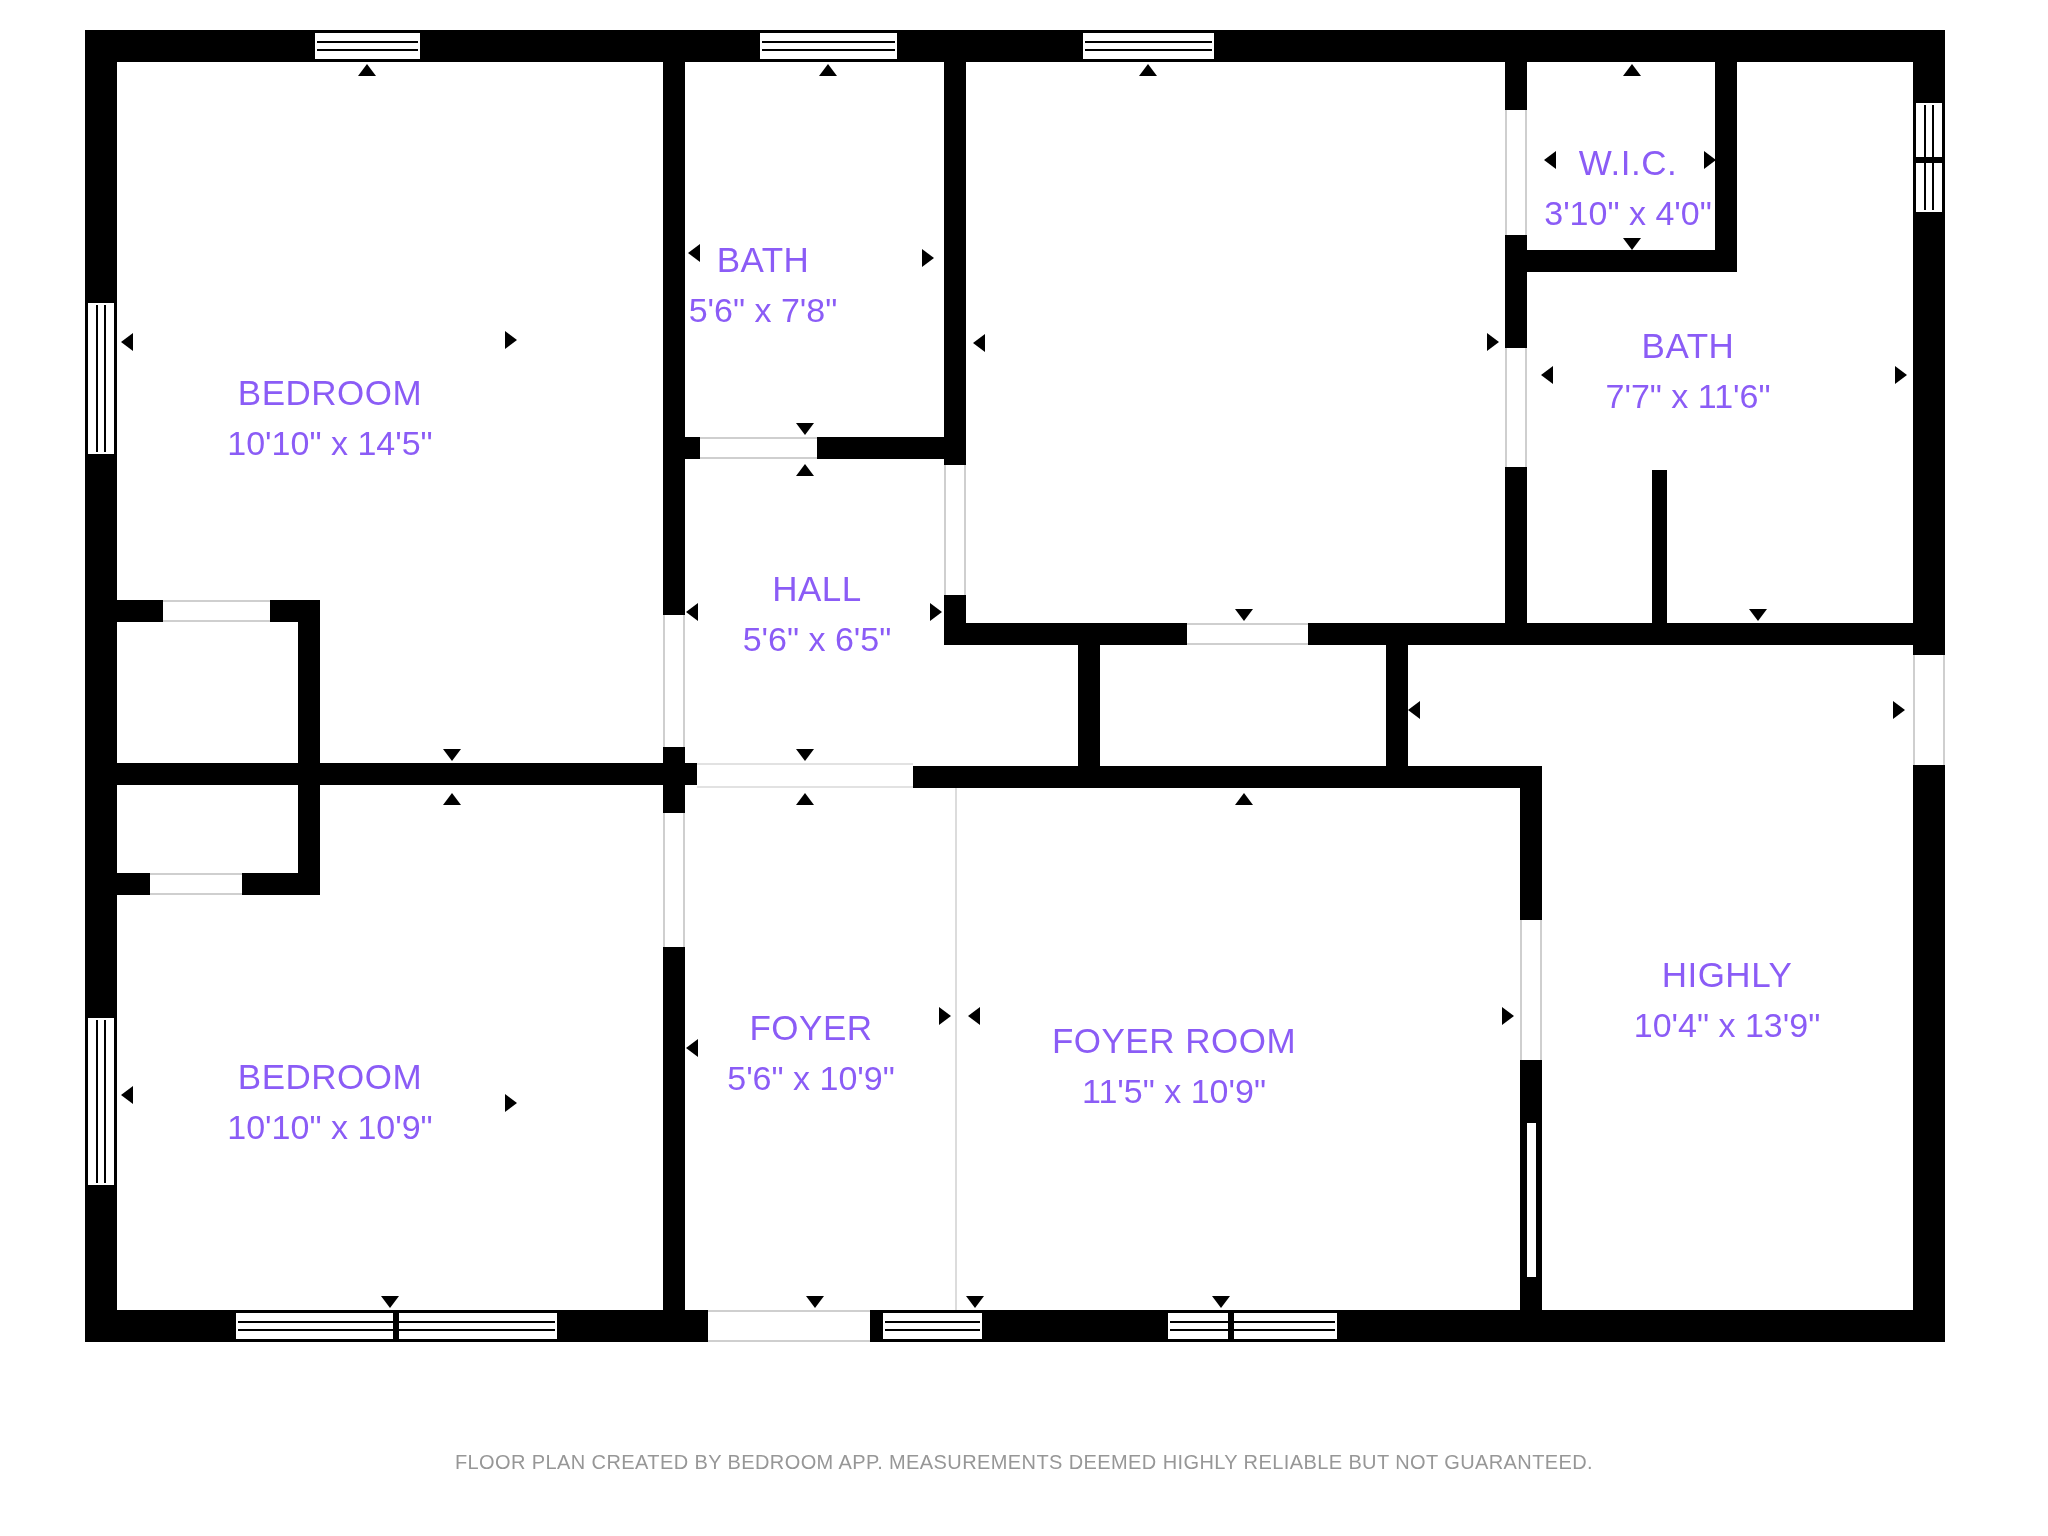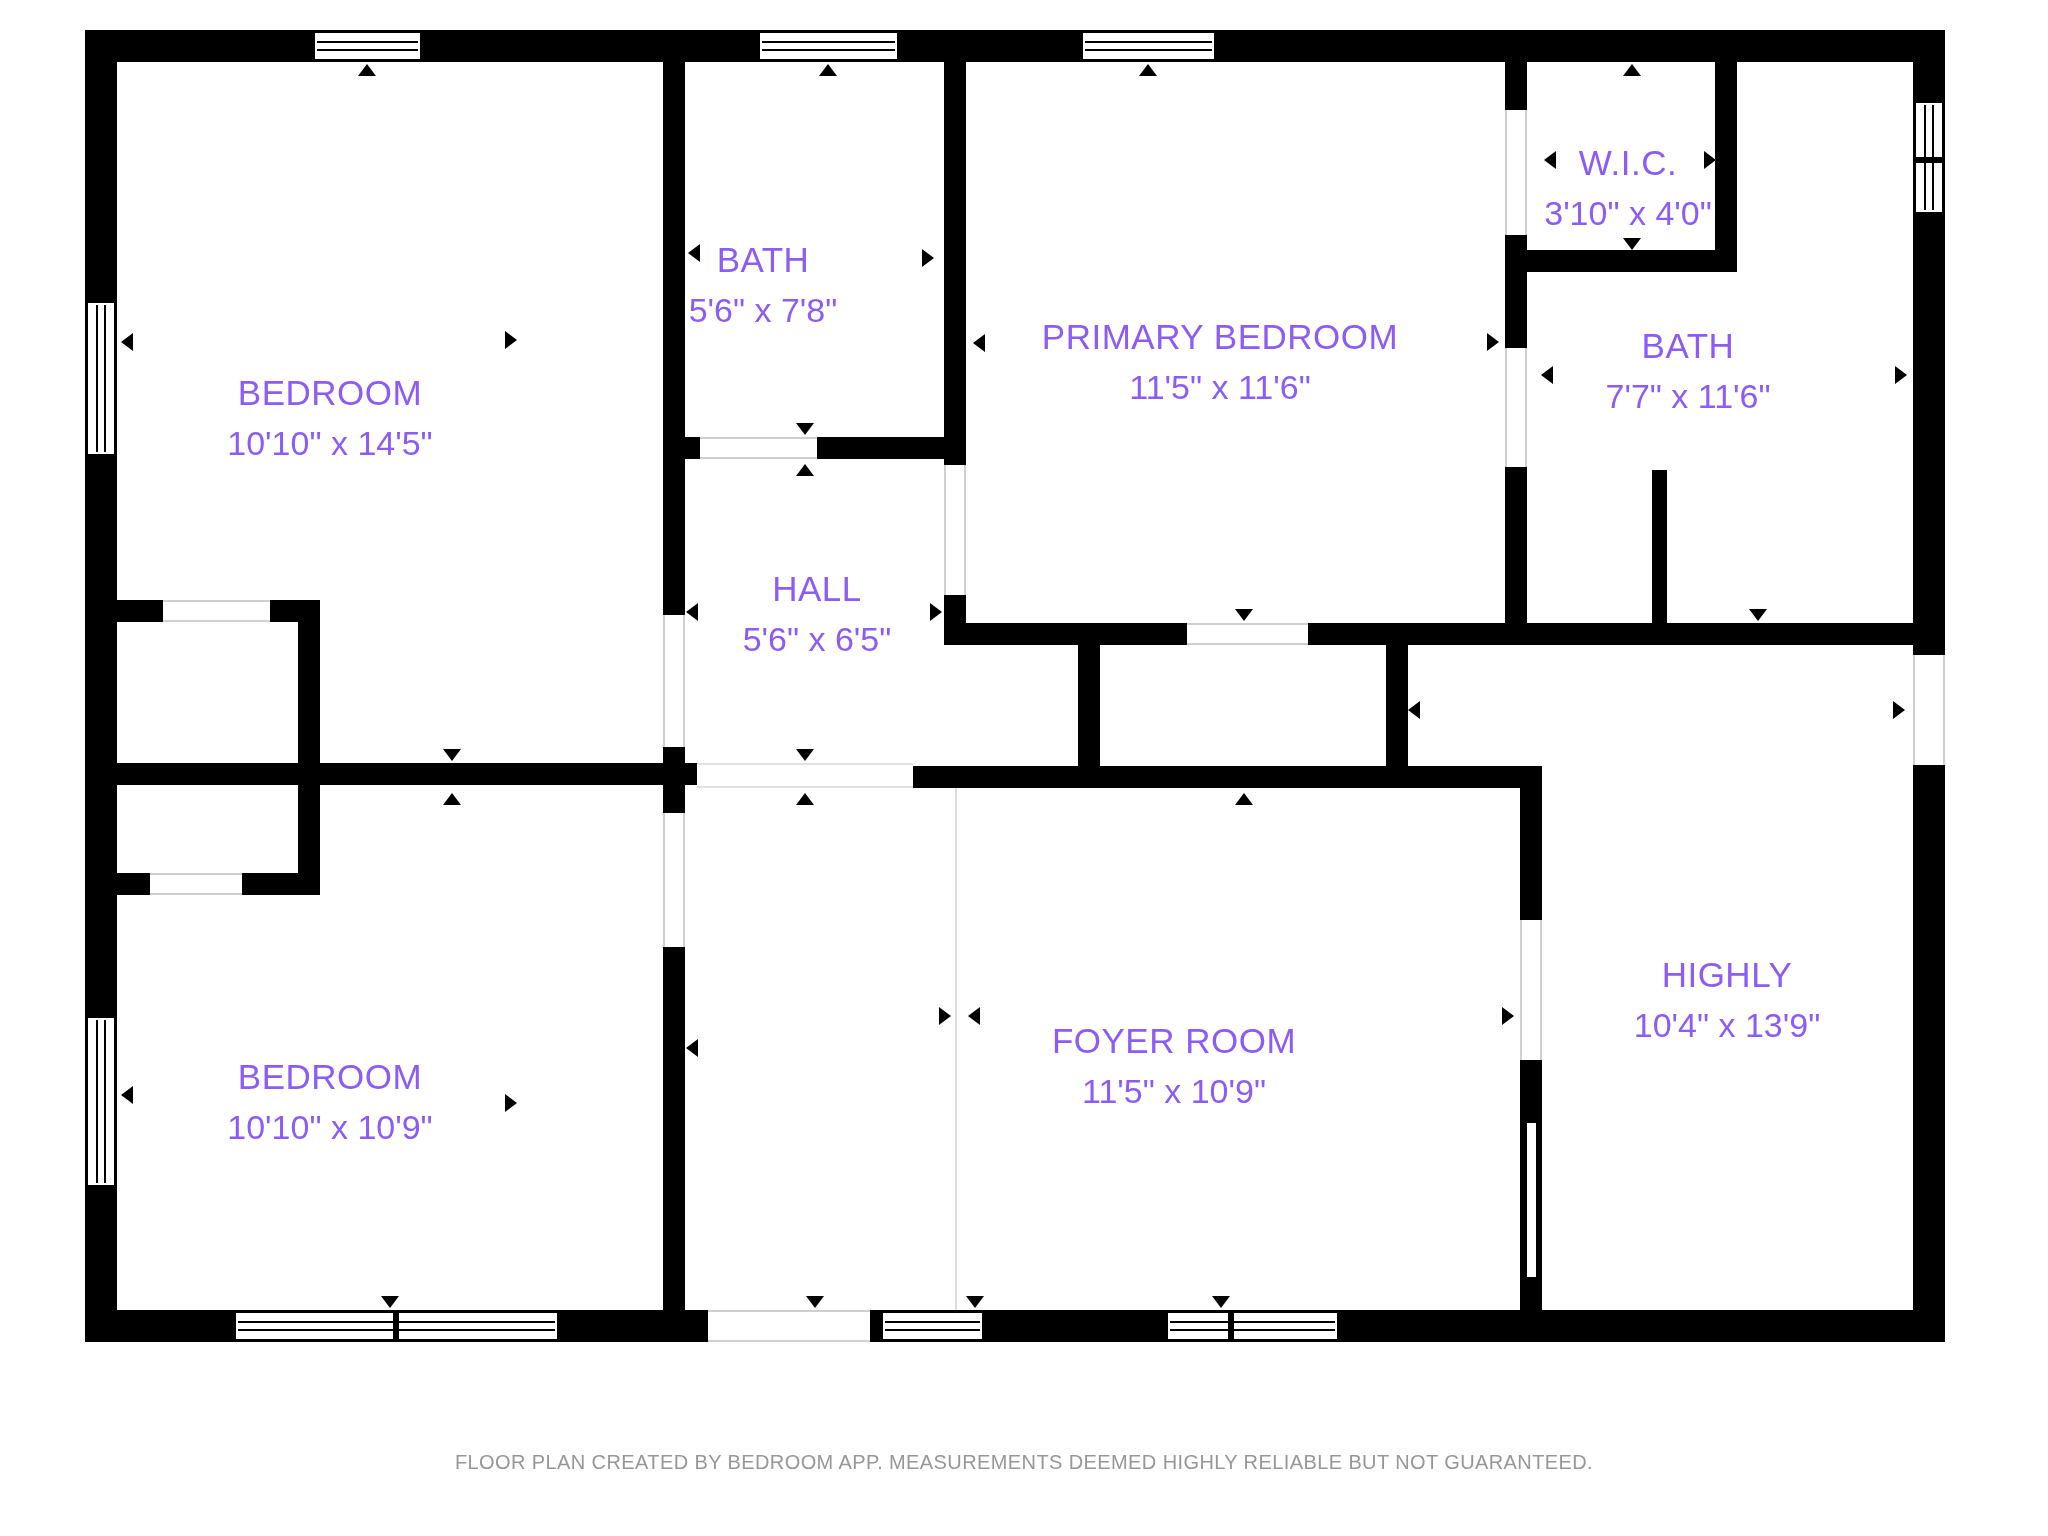--- a/index.html
+++ b/index.html
@@ -156,40 +156,40 @@
       <div class="arrow arrow-right" style="left: 1508px; top: 1016px;"></div>
       <div class="arrow arrow-right" style="left: 1899px; top: 710px;"></div>
       <div class="room-label" style="left: 330px; top: 418px;">
         <div class="room-name">BEDROOM</div>
         <div class="room-dims">10'10" x 14'5"</div>
       </div>
       <div class="room-label" style="left: 763px; top: 285px;">
         <div class="room-name">BATH</div>
         <div class="room-dims">5'6" x 7'8"</div>
       </div>
-      <div class="room-label" style="left: 1220px; top: 362px;">
-        <div class="room-name">PRIMARY BEDROOM</div>
-        <div class="room-dims">11'5" x 11'6"</div>
-      </div>
       <div class="room-label" style="left: 1628px; top: 188px;">
         <div class="room-name">W.I.C.</div>
         <div class="room-dims">3'10" x 4'0"</div>
       </div>
       <div class="room-label" style="left: 1688px; top: 371px;">
         <div class="room-name">BATH</div>
         <div class="room-dims">7'7" x 11'6"</div>
       </div>
       <div class="room-label" style="left: 817px; top: 614px;">
         <div class="room-name">HALL</div>
         <div class="room-dims">5'6" x 6'5"</div>
       </div>
       <div class="room-label" style="left: 330px; top: 1102px;">
         <div class="room-name">BEDROOM</div>
         <div class="room-dims">10'10" x 10'9"</div>
       </div>
+      <div class="room-label" style="left: 811px; top: 1053px;">
+        <div class="room-name">FOYER</div>
+        <div class="room-dims">5'6" x 10'9"</div>
+      </div>
       <div class="room-label" style="left: 1174px; top: 1066px;">
         <div class="room-name">FOYER ROOM</div>
         <div class="room-dims">11'5" x 10'9"</div>
       </div>
       <div class="room-label" style="left: 1727px; top: 1000px;">
         <div class="room-name">HIGHLY</div>
         <div class="room-dims">10'4" x 13'9"</div>
       </div>
     </div>
   <div class="caption">FLOOR PLAN CREATED BY BEDROOM APP. MEASUREMENTS DEEMED HIGHLY RELIABLE BUT NOT GUARANTEED.</div>

